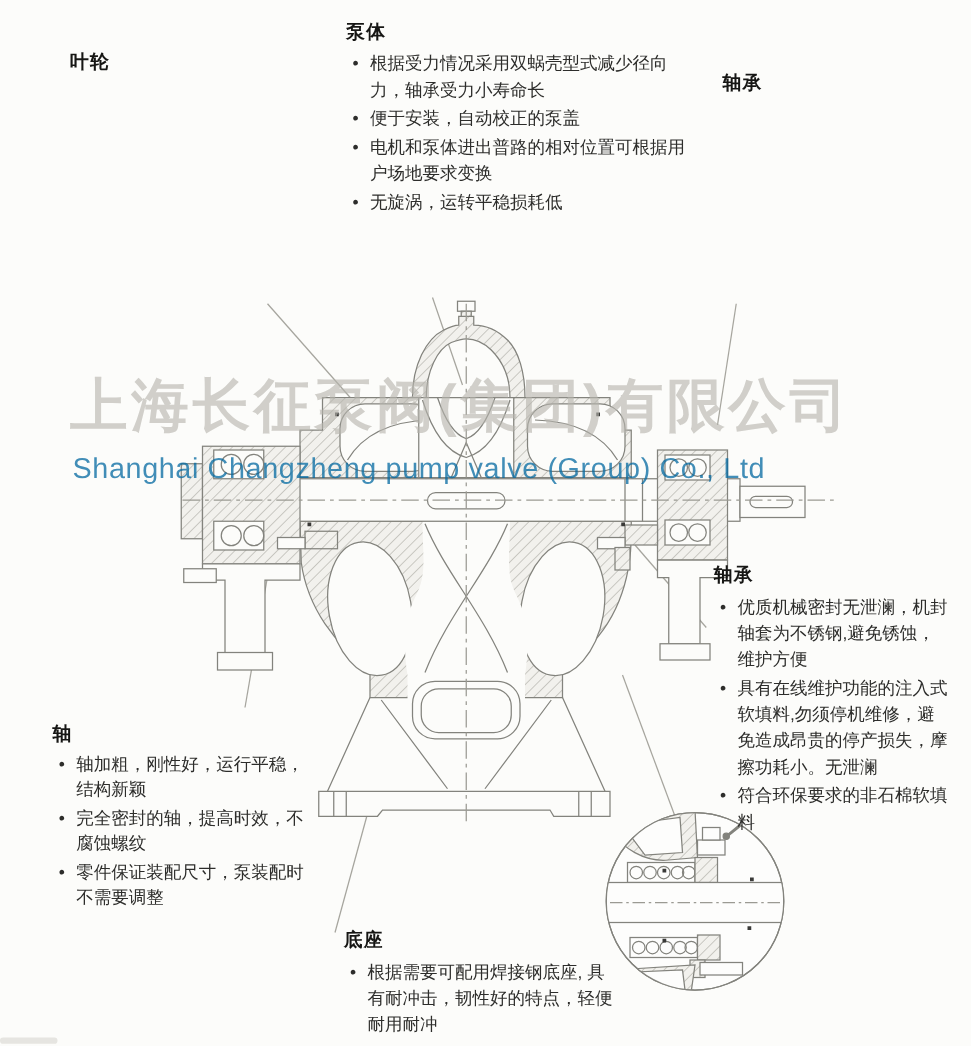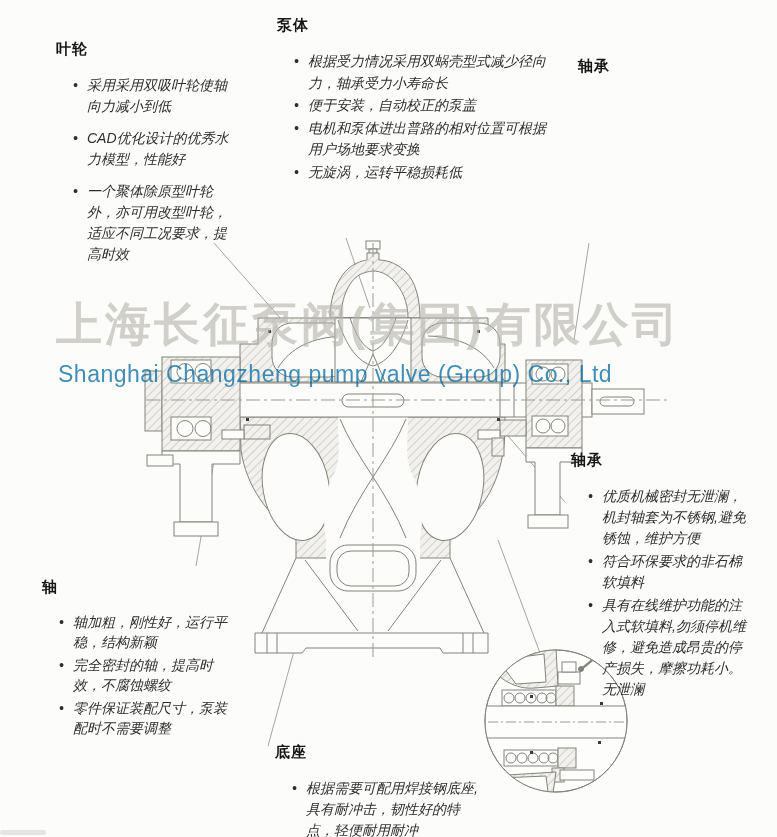--- a/index.html
+++ b/index.html
@@ -6,21 +6,21 @@
   body{font-family:"Liberation Sans","DejaVu Sans",sans-serif;}
   .canvas{position:relative;width:777px;height:837px;background:#fcfcfa;overflow:hidden;}
   svg.draw{position:absolute;left:0;top:0;z-index:1;}
   .watermark{position:absolute;z-index:2;pointer-events:none;}
   .wm-cn{left:56px;top:294px;width:680px;font-size:46px;font-weight:bold;letter-spacing:3px;
          color:#b7b5ae;opacity:.62;white-space:nowrap;}
   .wm-en{left:58px;top:361px;width:680px;font-size:23px;letter-spacing:.5px;
          color:#0369a1;opacity:.75;white-space:nowrap;}
   .sec{position:absolute;z-index:3;color:#2d2d2b;}
   .sec h3{font-size:15px;font-weight:bold;margin:0 0 5px 0;color:#161614;letter-spacing:1px;}
-  .sec ul{list-style:none;margin:16px;padding:0;font-size:14px;font-style:italic;}
+  .sec ul{list-style:none;margin:4px;padding:0;font-size:14px;}
   .sec li{position:relative;padding-left:15px;}
   .sec li::before{content:"•";position:absolute;left:1px;top:0;}
   #sec-impeller{left:56px;top:40px;width:190px;}
   #sec-impeller li{line-height:21px;margin-bottom:11px;}
   #sec-pumpbody{left:277px;top:16px;width:287px;}
   #sec-pumpbody li{line-height:21.5px;margin-bottom:1px;}
   #sec-bearing-top{left:578px;top:57px;width:178px;}
   #sec-bearing-top li{line-height:29px;margin-bottom:0;}
   #sec-seal{left:571px;top:451px;width:193px;}
   #sec-seal li{line-height:21px;margin-bottom:2px;}
@@ -172,47 +172,42 @@
       </g>
       <circle cx="556" cy="721" r="71" fill="none" stroke="#83837d"></circle>
     </g>
   </svg>
 
   <div class="watermark wm-cn">上海长征泵阀(集团)有限公司</div>
   <div class="watermark wm-en">Shanghai Changzheng pump valve (Group) Co., Ltd</div>
 
   <div class="sec" id="sec-impeller">
     <h3>叶轮</h3>
-    <ul>
-      <li>采用采用双吸叶轮使轴向力减小到低</li>
-      <li>CAD优化设计的优秀水力模型，性能好</li>
-      <li>一个聚体除原型叶轮外，亦可用改型叶轮，适应不同工况要求，提高时效</li>
-    </ul>
   </div>
 
   <div class="sec" id="sec-pumpbody">
     <h3>泵体</h3>
     <ul>
       <li>根据受力情况采用双蜗壳型式减少径向力，轴承受力小寿命长</li>
       <li>便于安装，自动校正的泵盖</li>
       <li>电机和泵体进出普路的相对位置可根据用户场地要求变换</li>
       <li>无旋涡，运转平稳损耗低</li>
     </ul>
   </div>
 
   <div class="sec" id="sec-bearing-top">
     <h3>轴承</h3>
   </div>
 
   <div class="sec" id="sec-seal">
     <h3>轴承</h3>
     <ul>
       <li>优质机械密封无泄澜，机封轴套为不锈钢,避免锈蚀，维护方便</li>
+      <li>具有在线维护功能的注入式软填料,勿须停机维修，避免造成昂贵的停产损失，摩擦功耗小。无泄澜</li>
       <li>符合环保要求的非石棉软填料</li>
-      <li>具有在线维护功能的注入式软填料,勿须停机维修，避免造成昂贵的停产损失，摩擦功耗小。无泄澜</li>
     </ul>
   </div>
 
   <div class="sec" id="sec-shaft">
     <h3>轴</h3>
     <ul>
       <li>轴加粗，刚性好，运行平稳，结构新颖</li>
       <li>完全密封的轴，提高时效，不腐蚀螺纹</li>
       <li>零件保证装配尺寸，泵装配时不需要调整</li>
     </ul>

